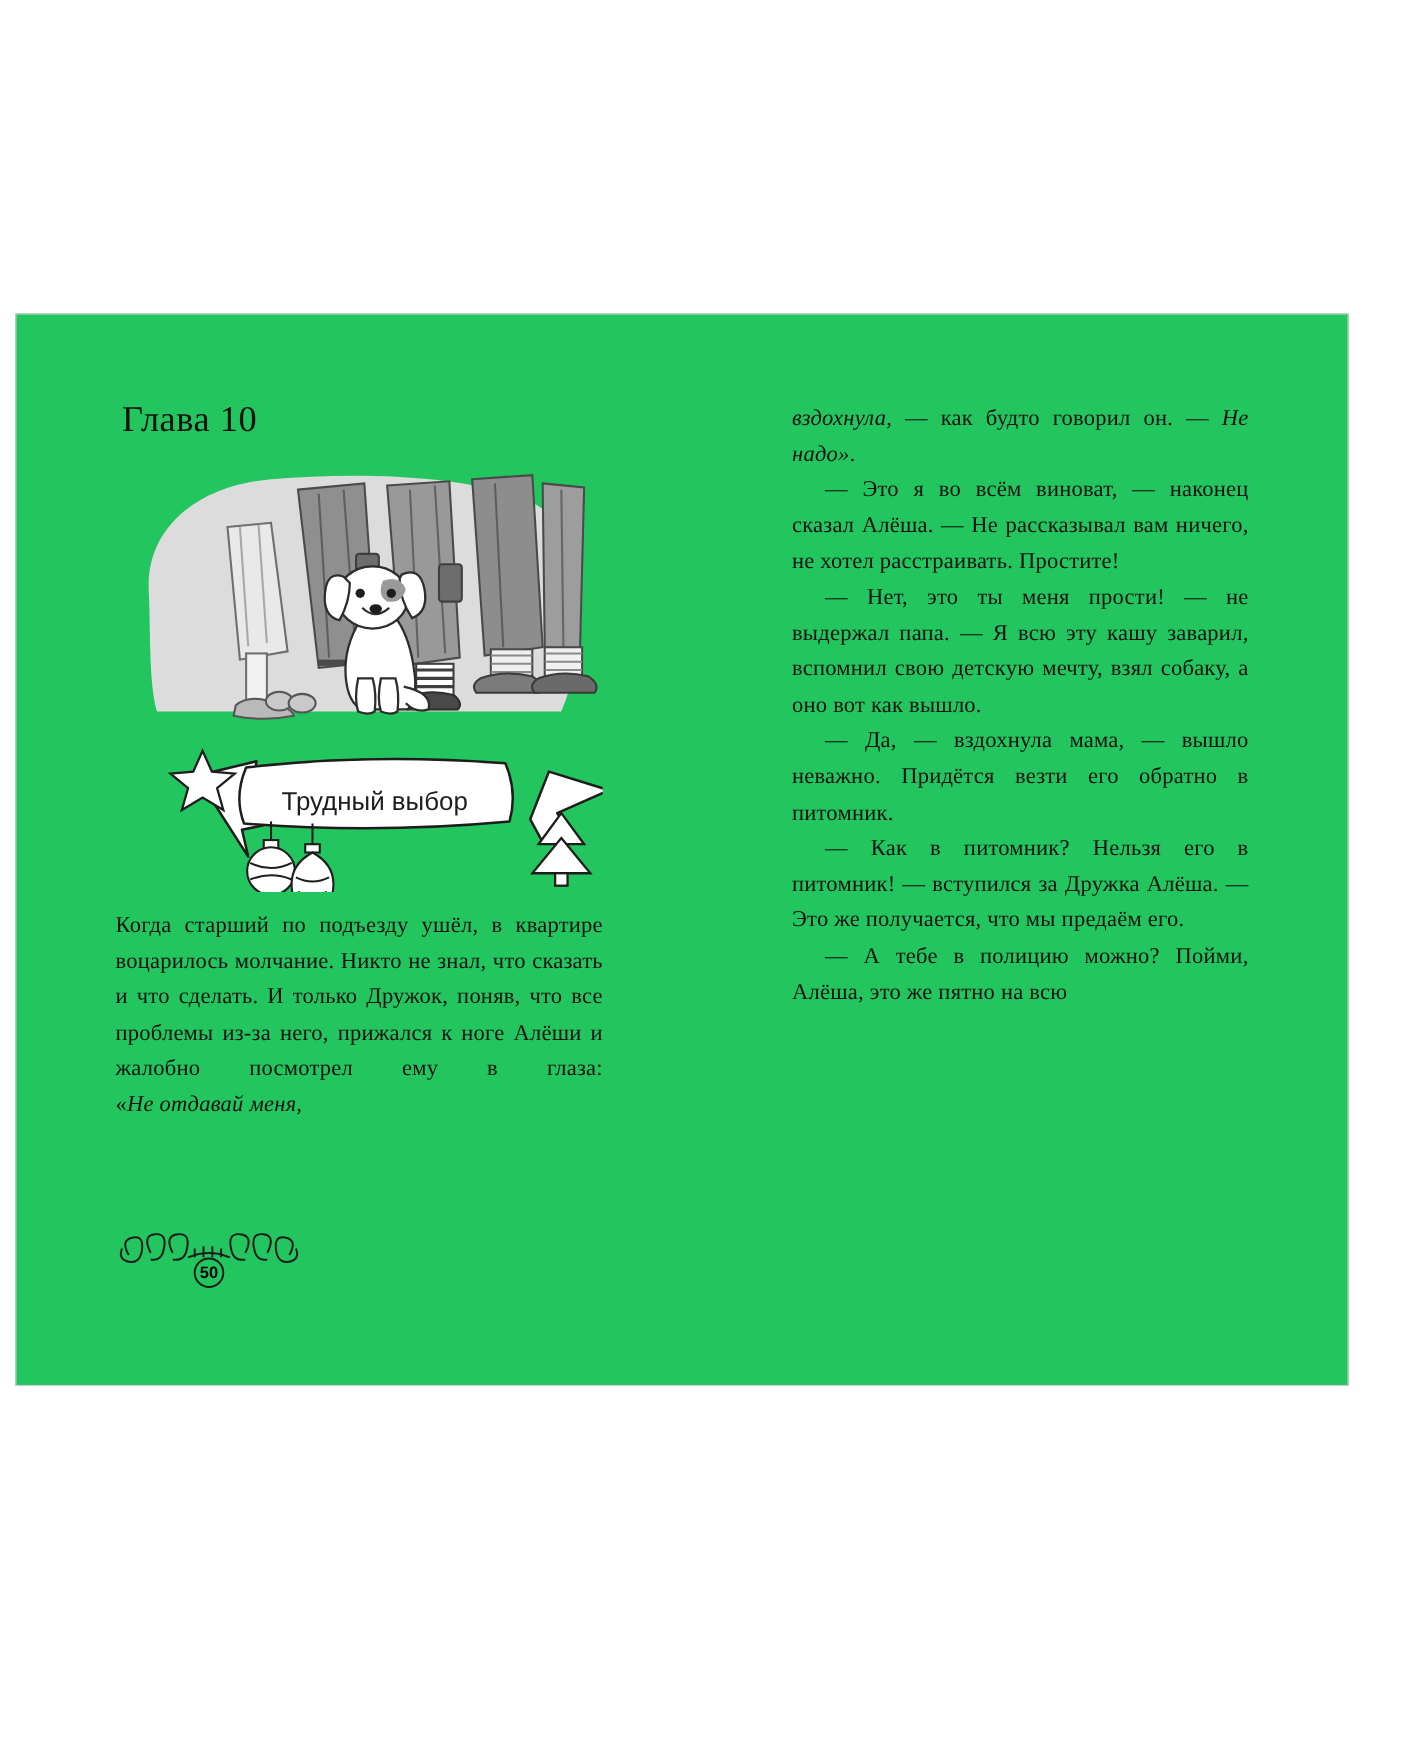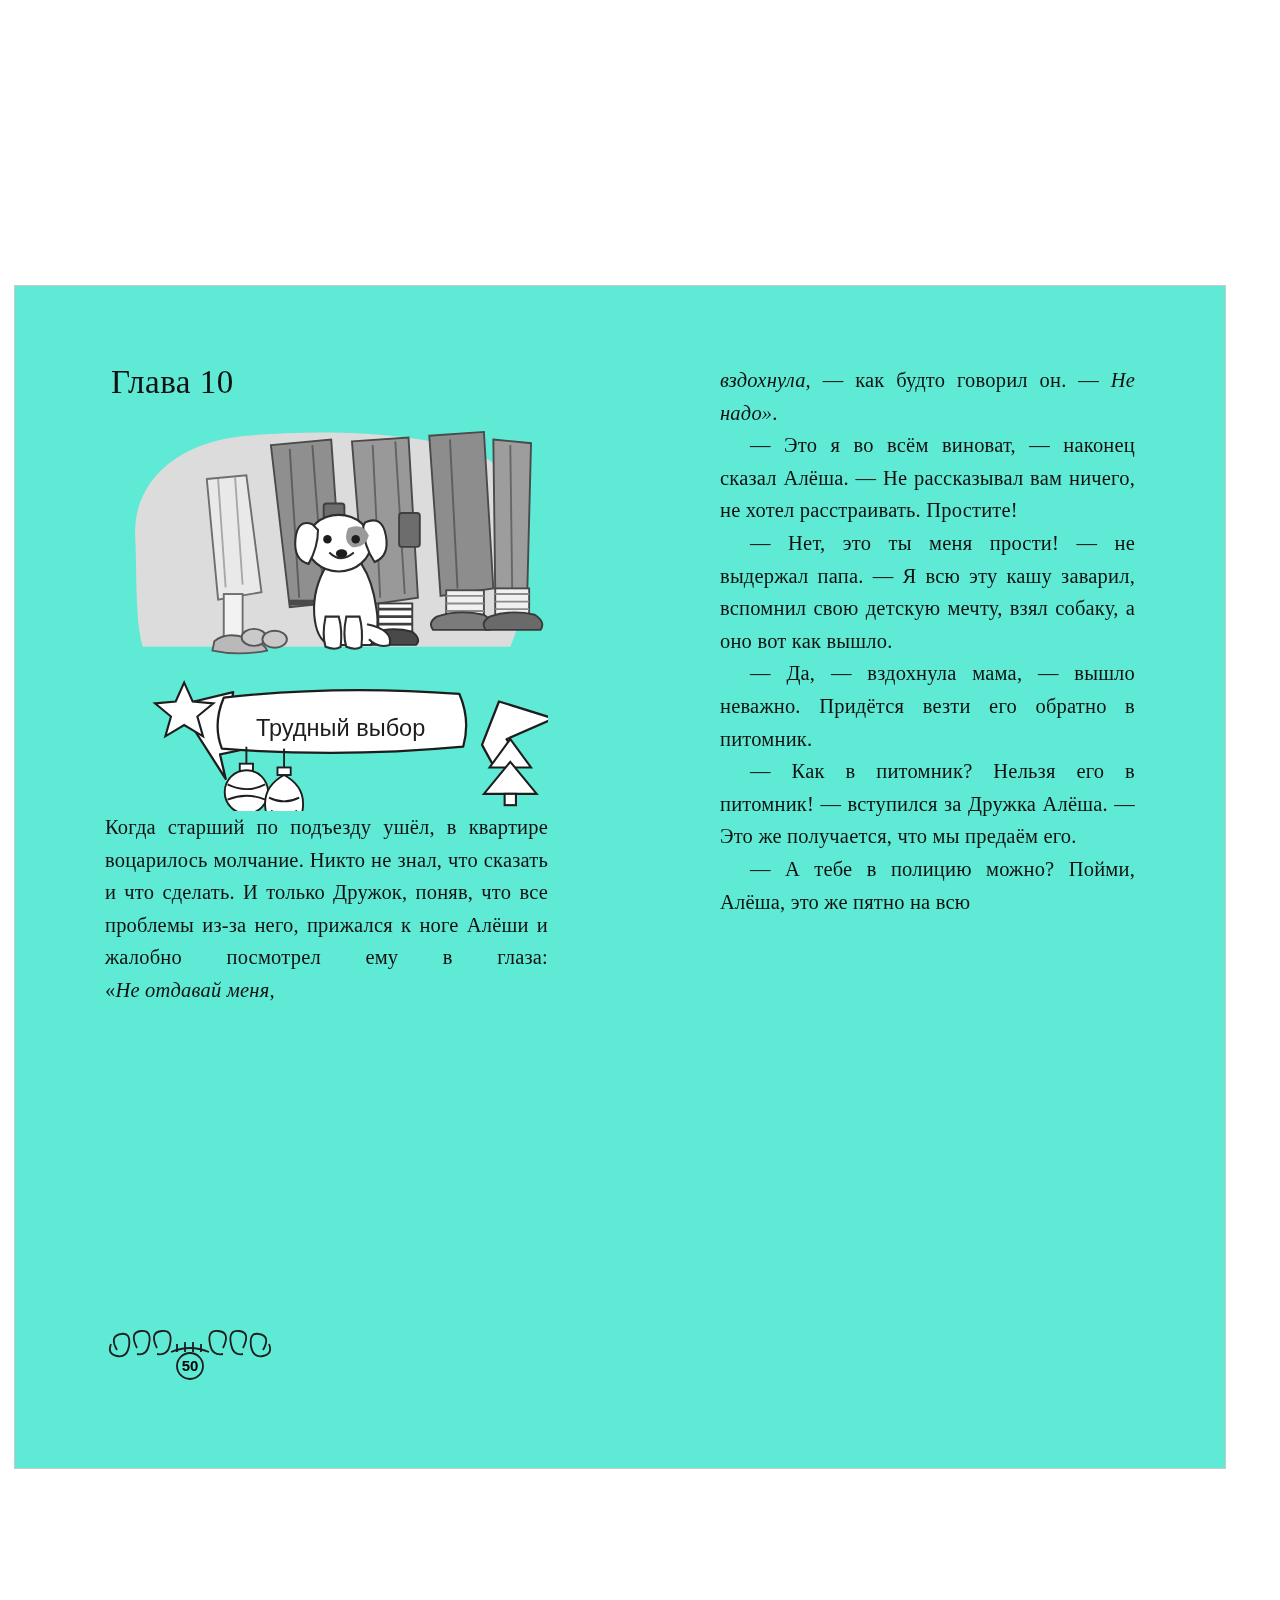--- a/index.html
+++ b/index.html
@@ -14,23 +14,23 @@
     color: #111111;
     position: relative;
     overflow: hidden;
   }
 
   .spread {
     position: absolute;
     left: 14px;
     top: 285px;
     width: 1212px;
-    height: 1184px;
+    height: 975px;
     border: 1px solid #c9c9c9;
-    background: #5eead4;
+    background: #22c55e;
     box-sizing: border-box;
     display: flex;
   }
 
   .page {
     position: relative;
     box-sizing: border-box;
     flex: 1 1 50%;
     padding: 0;
   }
@@ -83,20 +83,21 @@
     letter-spacing: 0.2px;
   }
   .body-text p.indent {
     text-indent: 30px;
   }
   .body-text p em, .body-text em {
     font-style: italic;
   }
 
   .page-left .body-text {
+    margin-top: 14px;
   }
   .page-right .body-text {
     margin-top: 0;
   }
 
   
   .folio {
     position: absolute;
     bottom: 26px;
     left: 0;

